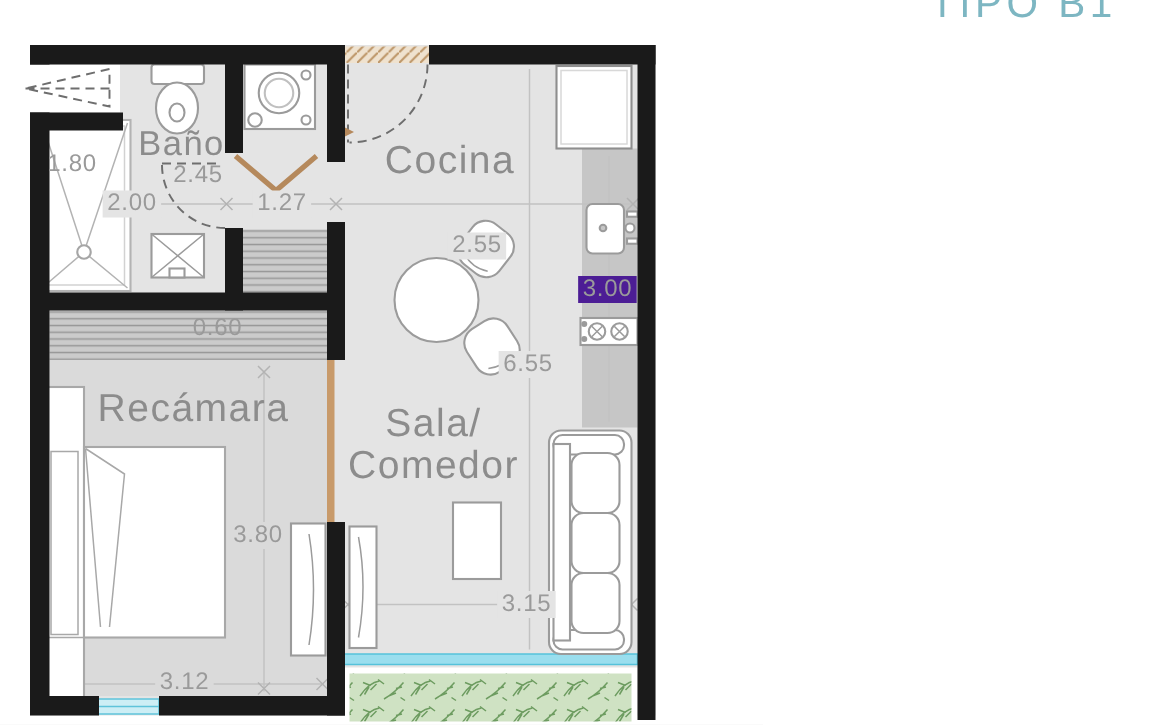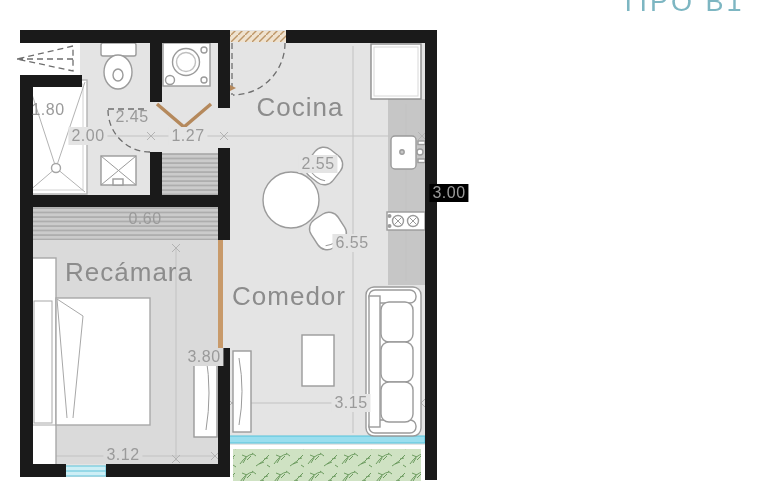--- a/index.html
+++ b/index.html
@@ -6,21 +6,21 @@
   #stage{position:relative;width:770px;height:483px;overflow:hidden;background:#fff;
          font-family:"Liberation Sans",sans-serif;}
   #plan-svg{position:absolute;left:0;top:0;}
   .lbl{position:absolute;transform:translate(-50%,-50%);white-space:nowrap;
        color:#8c8c8c;letter-spacing:1px;}
   .room{font-size:26px;}
   .room-sm{font-size:23px;}
   .dim{font-size:16px;color:#9a9a9a;letter-spacing:0.5px;padding:0 3px;}
   .bg-floor{background:#e4e4e4;}
   .bg-dark{background:#dadada;}
-  .bg-counter{background:#000000;margin-left:44px;}
+  .bg-counter{background:#4c1d95;}
   #title{position:absolute;left:620px;top:-13px;font-size:27px;letter-spacing:3px;
          color:#7db6c2;}
   #info{position:absolute;left:443px;top:222px;font-size:19.5px;color:#6b6b6b;
         line-height:23.5px;letter-spacing:0.3px;}
   #info .gap1{display:inline-block;width:42px;}
   #info .gap2{display:inline-block;width:14px;}
   #info .qty{color:#3a3a3a;font-weight:700;}
   .sala-block{text-align:center;line-height:1.08;}
 </style>
 </head>
@@ -199,34 +199,36 @@
       <rect x="106" y="464" width="124" height="13"></rect>
       <rect x="150" y="30" width="12" height="72"></rect>
       <rect x="218" y="30" width="12" height="78"></rect>
       <rect x="20" y="195" width="210" height="12"></rect>
       <rect x="150" y="152" width="12" height="55"></rect>
       <rect x="218" y="148" width="12" height="92"></rect>
       <rect x="218" y="348" width="12" height="129"></rect>
     </g>
   </svg>
 
+  <span class="lbl room-sm" style="left:121px;top:96px;">Baño</span>
   <span class="lbl room" style="left:300px;top:107px;text-align:center;">Cocina</span>
   <span class="lbl room" style="left:129px;top:272px;">Recámara</span>
   <div class="lbl room sala-block" style="left:289px;top:296px;">
+    <div>Sala/</div>
     <div>Comedor</div>
   </div>
 
   <span class="lbl dim" style="left:48px;top:110px;">1.80</span>
   <span class="lbl dim bg-floor" style="left:88px;top:136px;">2.00</span>
   <span class="lbl dim" style="left:132px;top:117px;">2.45</span>
   <span class="lbl dim bg-floor" style="left:188px;top:136px;">1.27</span>
   <span class="lbl dim bg-floor" style="left:318px;top:136px;margin-top:28px;">2.55</span>
   <span class="lbl dim bg-counter" style="left:405px;top:193px;">3.00</span>
   <span class="lbl dim bg-floor" style="left:352px;top:243px;">6.55</span>
   <span class="lbl dim" style="left:145px;top:219px;">0.60</span>
-  <span class="lbl dim bg-dark" style="left:172px;top:357px;margin-left:32px;">3.80</span>
+  <span class="lbl dim bg-dark" style="left:172px;top:357px;">3.80</span>
   <span class="lbl dim bg-floor" style="left:325px;top:403px;margin-left:26px;">3.15</span>
   <span class="lbl dim bg-dark" style="left:123px;top:455px;">3.12</span>
 
   <span id="title">TIPO B1</span>
 
 
 </div>
 
 </body></html>

